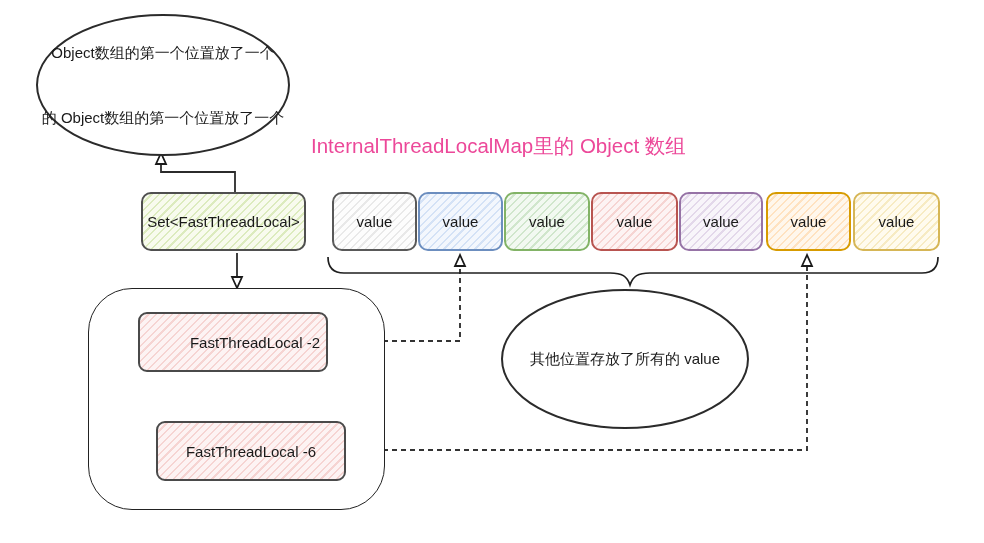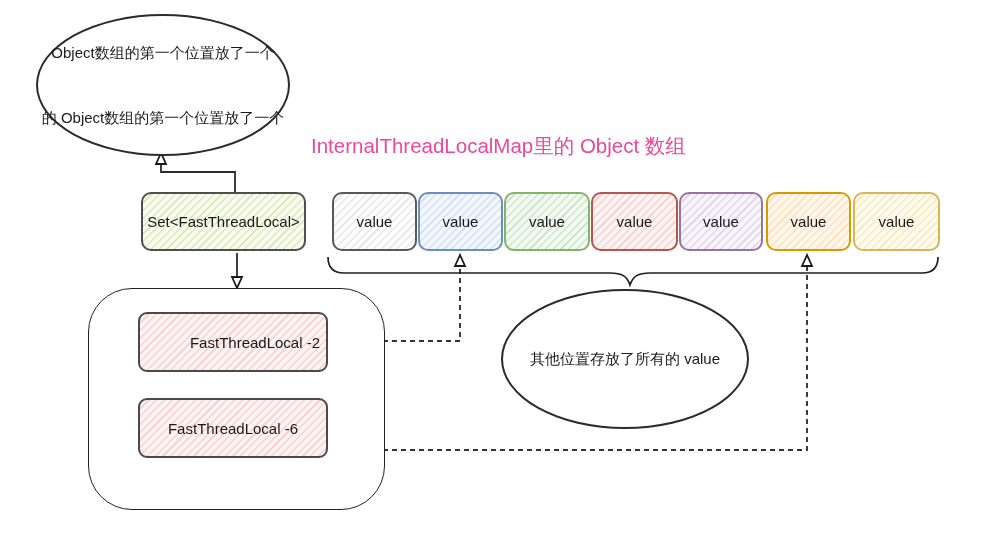--- a/index.html
+++ b/index.html
@@ -43,21 +43,21 @@
     position:absolute;left:88px;top:288px;width:297px;height:222px;box-sizing:border-box;
     border:1.7px solid #222;border-radius:44px;background:#fff;
   }
   .ftl-box{
     position:absolute;left:138px;width:190px;height:60px;box-sizing:border-box;
     border:2px solid #4a4a4a;border-radius:9px;
     background:repeating-linear-gradient(135deg,#f6d4d2 0 1.6px,#fdf3f3 1.6px 5.5px);
     display:flex;align-items:center;justify-content:center;font-size:15px;white-space:nowrap;
   }
   .ftl-2{top:312px;padding-left:44px;}
-  .ftl-6{top:398px;}
+  .ftl-6{top:421px;margin-left:18px;}
   svg.overlay{position:absolute;left:0;top:0;width:984px;height:543px;pointer-events:none;}
   svg .solid{stroke:#2b2b2b;stroke-width:1.8;fill:none;}
   svg .dashed{stroke:#333;stroke-width:1.9;fill:none;stroke-dasharray:5 4;}
   svg .dots{stroke:#1a1a1a;stroke-width:2.6;fill:none;stroke-dasharray:0.5 8;stroke-linecap:round;}
   svg .head{stroke:#1a1a1a;stroke-width:1.8;fill:#ffffff;}
   svg .brace{stroke:#1f1f1f;stroke-width:1.7;fill:none;}
 </style>
 </head>
 <body>
 

